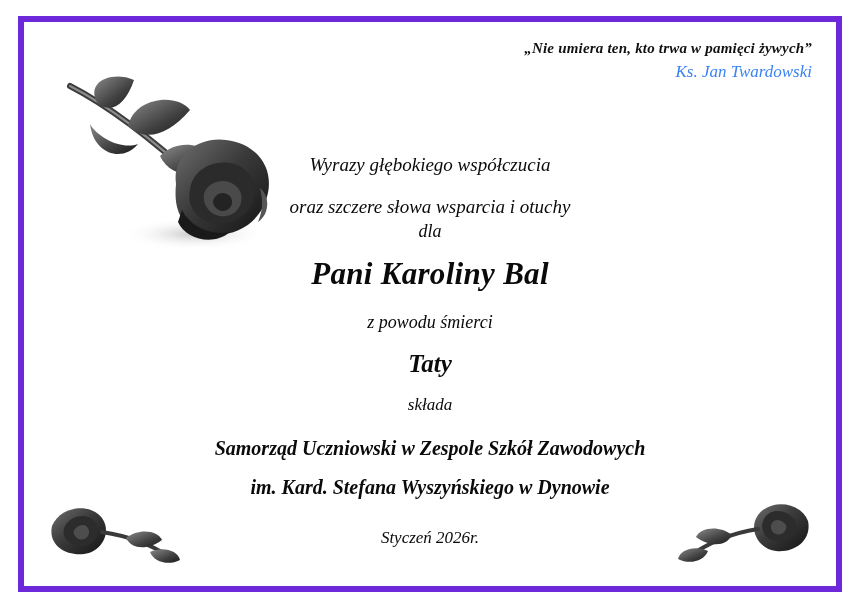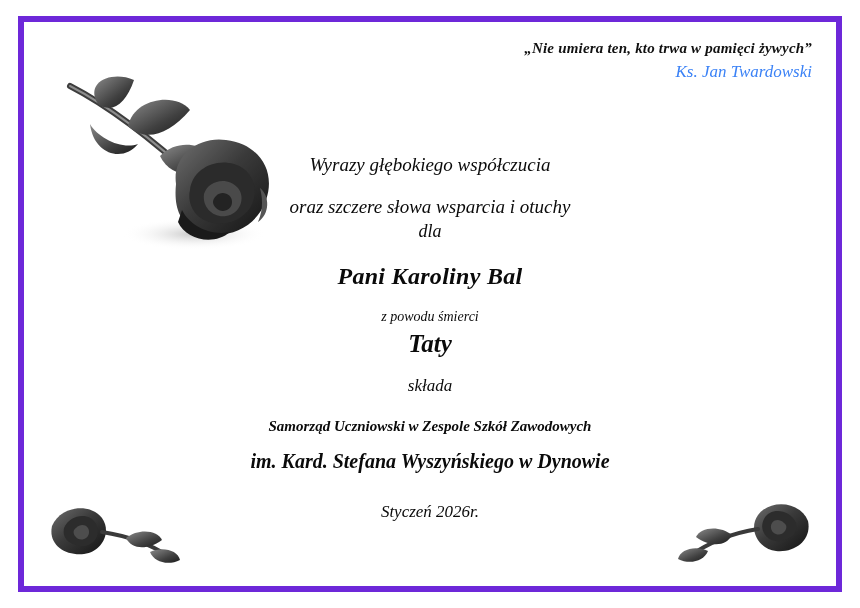--- a/index.html
+++ b/index.html
@@ -68,26 +68,26 @@
     top: 130px;
     text-align: center;
   }
   .line {
     font-style: italic;
     color: #0a0a0a;
     line-height: 1.35;
   }
   .l-intro1 { font-size: 19px; margin-bottom: 16px; }
   .l-intro2 { font-size: 19px; }
-  .l-dla    { font-size: 18px; margin-bottom: 16px; }
-  .l-name   { font-size: 24px; font-weight: bold; margin-bottom: 16px; letter-spacing: 0.3px; font-style: italic; }
-  .l-reason { font-size: 14px; }
+  .l-dla    { font-size: 18px; margin-bottom: 9px; }
+  .l-name   { font-size: 31px; font-weight: bold; margin-bottom: 16px; letter-spacing: 0.3px; font-style: italic; }
+  .l-reason { font-size: 18px; margin-bottom: 12px; }
   .l-person { font-size: 25px; font-weight: bold; margin-bottom: 14px; }
   .l-sklada { font-size: 17px; margin-bottom: 18px; }
-  .l-org1   { font-size: 15px; font-weight: bold; margin-bottom: 12px; }
+  .l-org1   { font-size: 20px; font-weight: bold; margin-bottom: 12px; }
   .l-org2   { font-size: 20px; font-weight: bold; margin-bottom: 26px; text-align: center; }
   .l-date   { font-size: 17px; }
 
   
   .rose-main {
     position: absolute;
     left: 40px;
     top: 42px;
     width: 230px;
     height: 200px;

